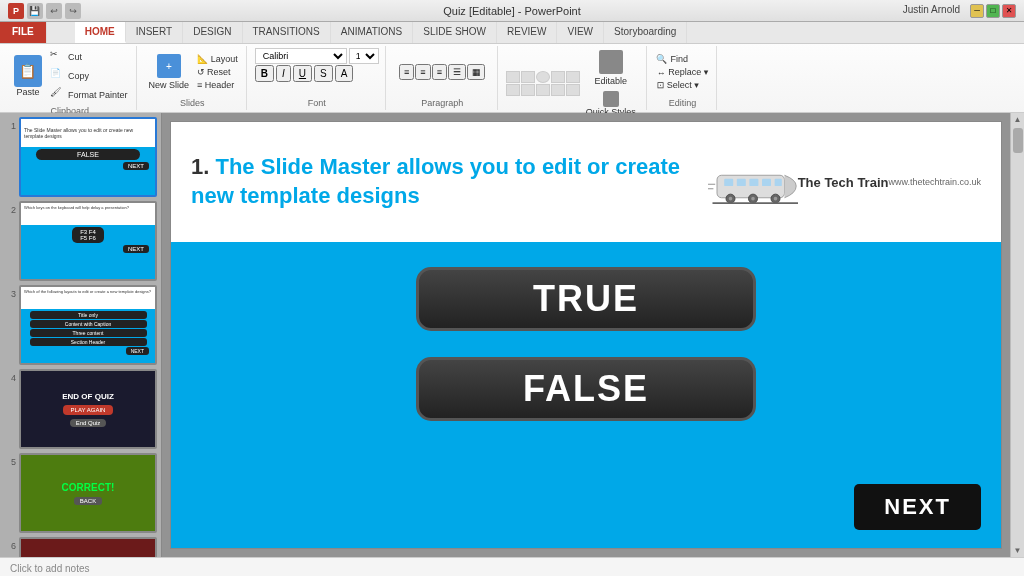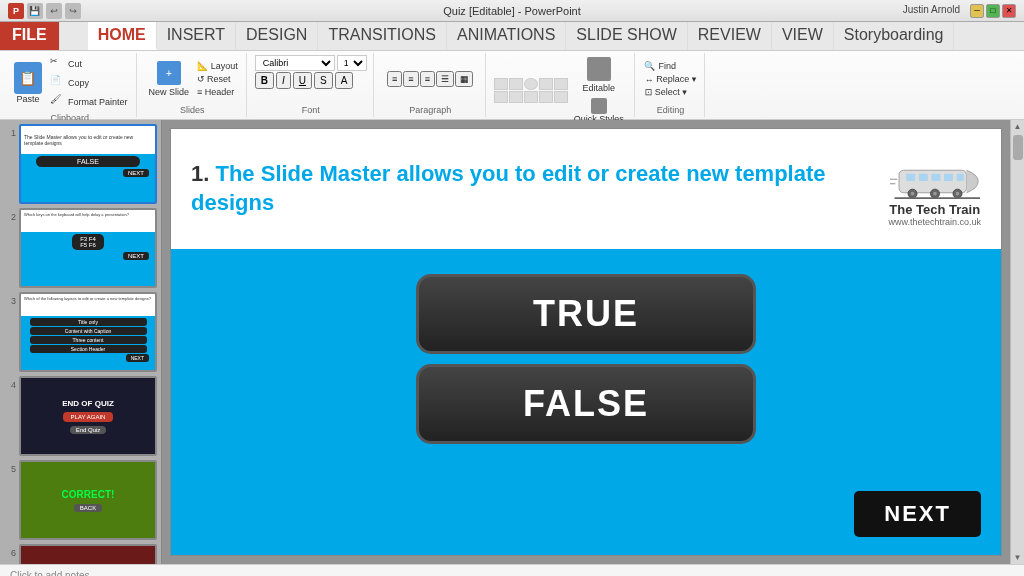--- a/index.html
+++ b/index.html
@@ -25,21 +25,21 @@
 
     
     .quick-icons { display: flex; align-items: center; gap: 3px; }
     .qi { width: 16px; height: 16px; background: #bbb; border-radius: 2px; display: flex; align-items: center; justify-content: center; font-size: 9px; color: #555; }
 
     
     .ribbon { background: linear-gradient(to bottom, #ffffff, #f5f5f5); border-bottom: 1px solid #ccc; }
     .ribbon-tabs { display: flex; background: #e8e8e8; border-bottom: 1px solid #ccc; }
     .ribbon-tab {
       padding: 4px 10px;
-      font-size: 16px;
+      font-size: 10px;
       cursor: pointer;
       color: #444;
       border-right: 1px solid #ddd;
     }
     .ribbon-tab.active {
       background: #fff;
       color: #c0392b;
       font-weight: bold;
       border-bottom: 2px solid #fff;
       margin-left: 28px;
@@ -156,38 +156,38 @@
     .slide-question-text {
       font-size: 22px;
       font-weight: bold;
       color: #00a8e8;
       line-height: 1.3;
       flex: 1;
     }
     .slide-question-text span.num { color: #333; }
     .slide-logo {
       display: flex;
-      flex-direction: column;
+      flex-direction: row;
       align-items: center;
       margin-left: 20px;
     }
     .train-icon {
       width: 90px;
       height: 50px;
     }
     .logo-text { font-size: 13px; font-weight: bold; color: #333; }
     .logo-url { font-size: 9px; color: #666; }
 
     
     .answer-btn {
       position: absolute;
       left: 50%;
       transform: translateX(-50%);
       width: 340px;
-      height: 80px;
+      height: 64px;
       background: linear-gradient(to bottom, #444, #222);
       border-radius: 15px;
       display: flex;
       align-items: center;
       justify-content: center;
       color: white;
       font-size: 36px;
       font-weight: bold;
       font-family: 'Arial Black', sans-serif;
       cursor: pointer;
@@ -220,21 +220,21 @@
       display: flex;
       align-items: center;
       padding: 0 10px;
       font-size: 10px;
       color: #888;
     }
 
     
     .font-section { display: flex; flex-direction: column; gap: 1px; }
     .font-row { display: flex; align-items: center; gap: 2px; }
-    .font-select { border: 1px solid #ccc; padding: 1px 3px; font-size: 9px; background: white; width: 80px; }
+    .font-select { border: 1px solid #ccc; padding: 1px 3px; font-size: 9px; background: white; width: 92px; }
     .font-size-select { border: 1px solid #ccc; padding: 1px 2px; font-size: 9px; background: white; width: 30px; }
 
     
     .shapes-grid {
       display: grid;
       grid-template-columns: repeat(5, 14px);
       gap: 1px;
     }
     .shape-item { width: 14px; height: 12px; background: #ddd; border: 1px solid #ccc; cursor: pointer; }
 

